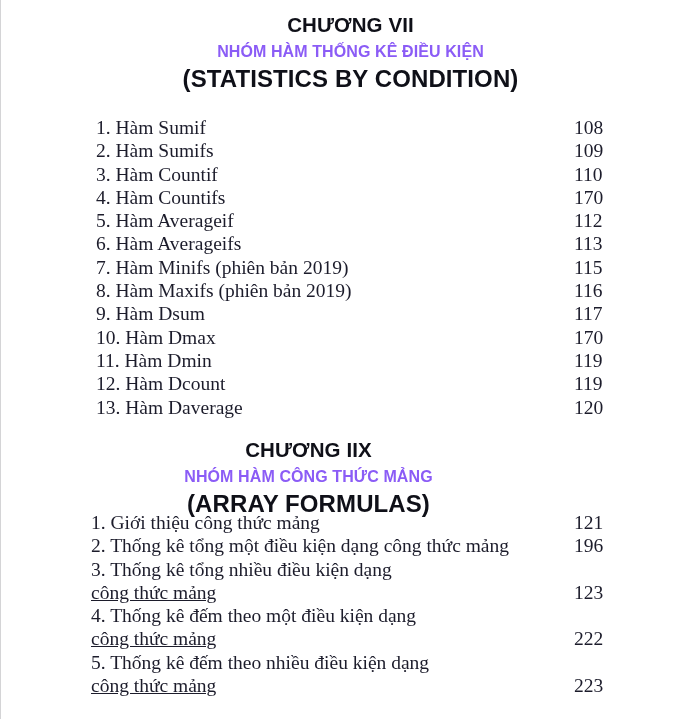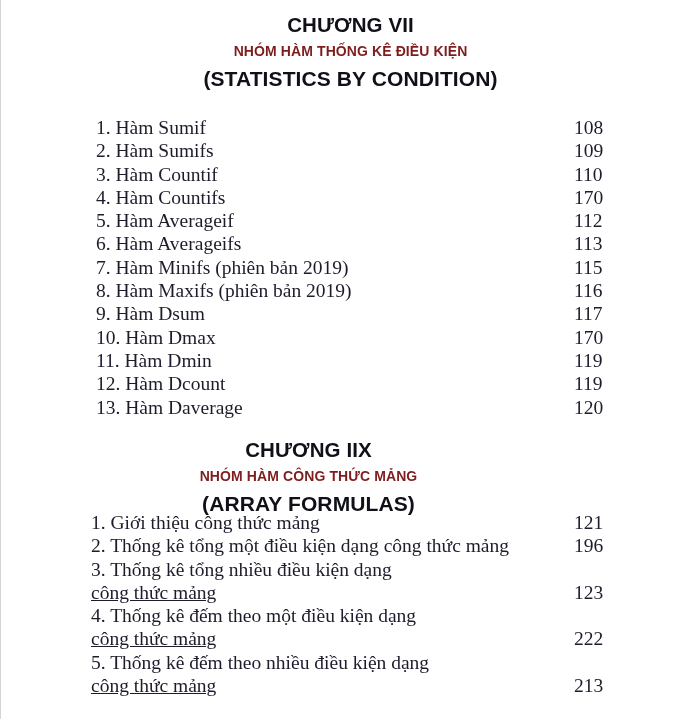--- a/index.html
+++ b/index.html
@@ -34,26 +34,26 @@
     display: block;
     white-space: nowrap;
     letter-spacing: 0.1px;
   }
   .chapter-line.num {
     font-size: 20.5px;
     color: #0f1018;
     line-height: 26px;
   }
   .chapter-line.vn {
-    font-size: 14px;
-    color: #7f1d1d;
+    font-size: 16px;
+    color: #8b5cf6;
     line-height: 27px;
   }
   .chapter-line.en {
-    font-size: 21px;
+    font-size: 24px;
     color: #0f1018;
     line-height: 27px;
   }
 
   #chapter-7 {
     position: absolute;
     left: 0;
     top: 12px;
     width: 699px;
   }
@@ -203,17 +203,17 @@
     <li class="toc-row cont">
       <span class="toc-title">công thức mảng</span>
       <span class="toc-page">222</span>
     </li>
     <li class="toc-row">
       <span class="toc-title">5. Thống kê đếm theo nhiều điều kiện dạng</span>
       <span class="toc-page"></span>
     </li>
     <li class="toc-row cont">
       <span class="toc-title">công thức mảng</span>
-      <span class="toc-page">213</span>
+      <span class="toc-page">223</span>
     </li>
   </ul>
 
 </div>
 
 </body></html>

